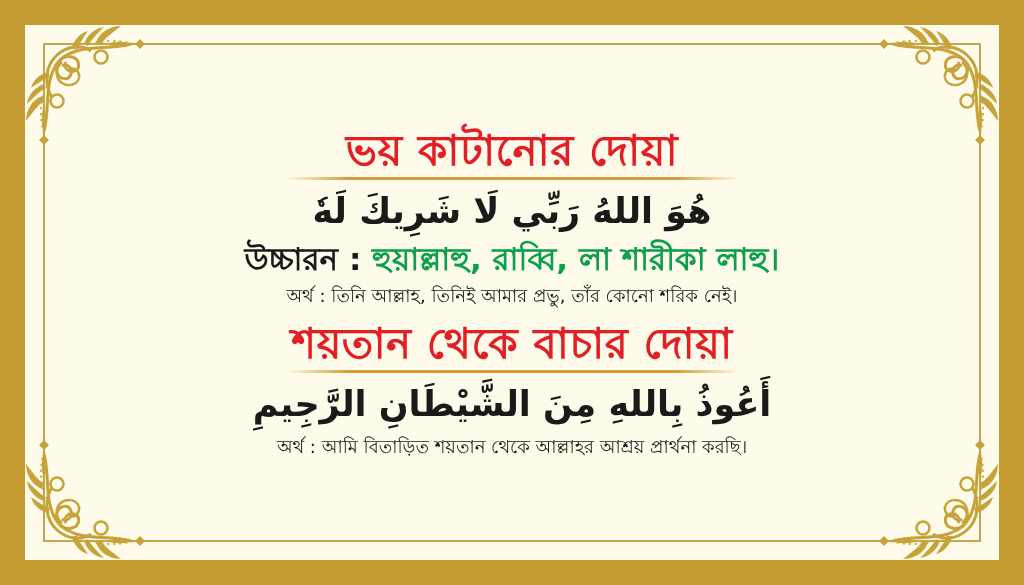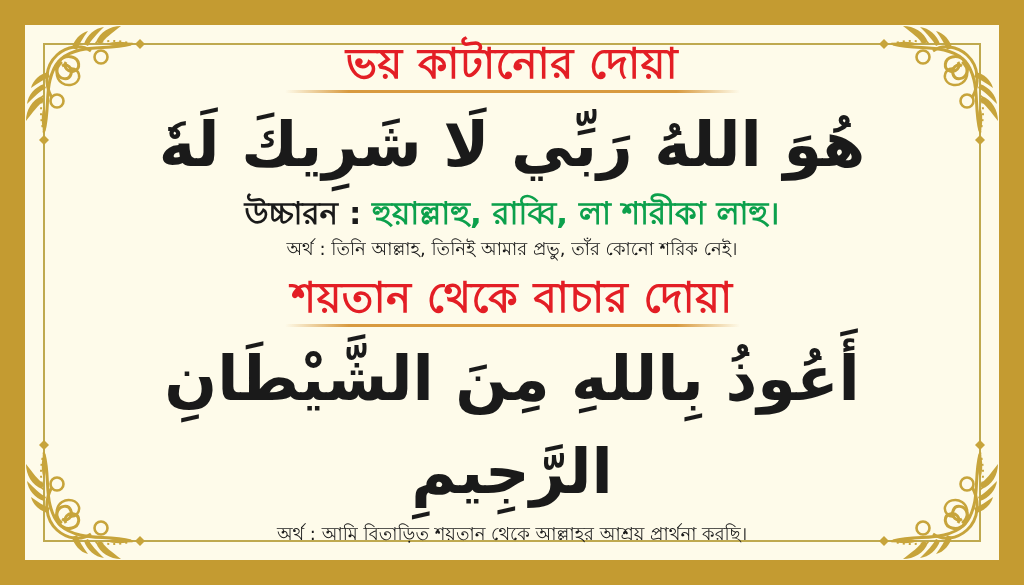--- a/index.html
+++ b/index.html
@@ -45,21 +45,21 @@
   .corner.bl { bottom: 0; left: 0; transform: scaleY(-1); }
   .corner.br { bottom: 0; right: 0; transform: scale(-1,-1); }
 
   .content {
     position: absolute;
     inset: 45px;
     display: flex;
     flex-direction: column;
     align-items: center;
     justify-content: center;
-    text-align: center;
+    text-align: right;
     padding: 4px 30px;
   }
   .dua-section {
     display: flex;
     flex-direction: column;
     align-items: center;
     width: 100%;
   }
   .dua-section + .dua-section { margin-top: 13px; }
 
@@ -77,21 +77,21 @@
     margin-top: 3px;
     border-radius: 2px;
     background: linear-gradient(to right,
       rgba(216,154,63,0) 0%,
       var(--underline-gold, #D89A3F) 14%,
       var(--underline-gold, #D89A3F) 86%,
       rgba(216,154,63,0) 100%);
   }
   .arabic-verse {
     direction: rtl;
-    font-size: 62px;
+    font-size: 35px;
     line-height: 1.5;
     margin-top: 5px;
     color: var(--text-black, #1A1A1A);
     font-family: "DejaVu Sans", sans-serif;
     font-weight: 600;
   }
   .pron-line {
     margin: 2px 0 0 0;
     font-size: 31px;
     line-height: 1.3;

